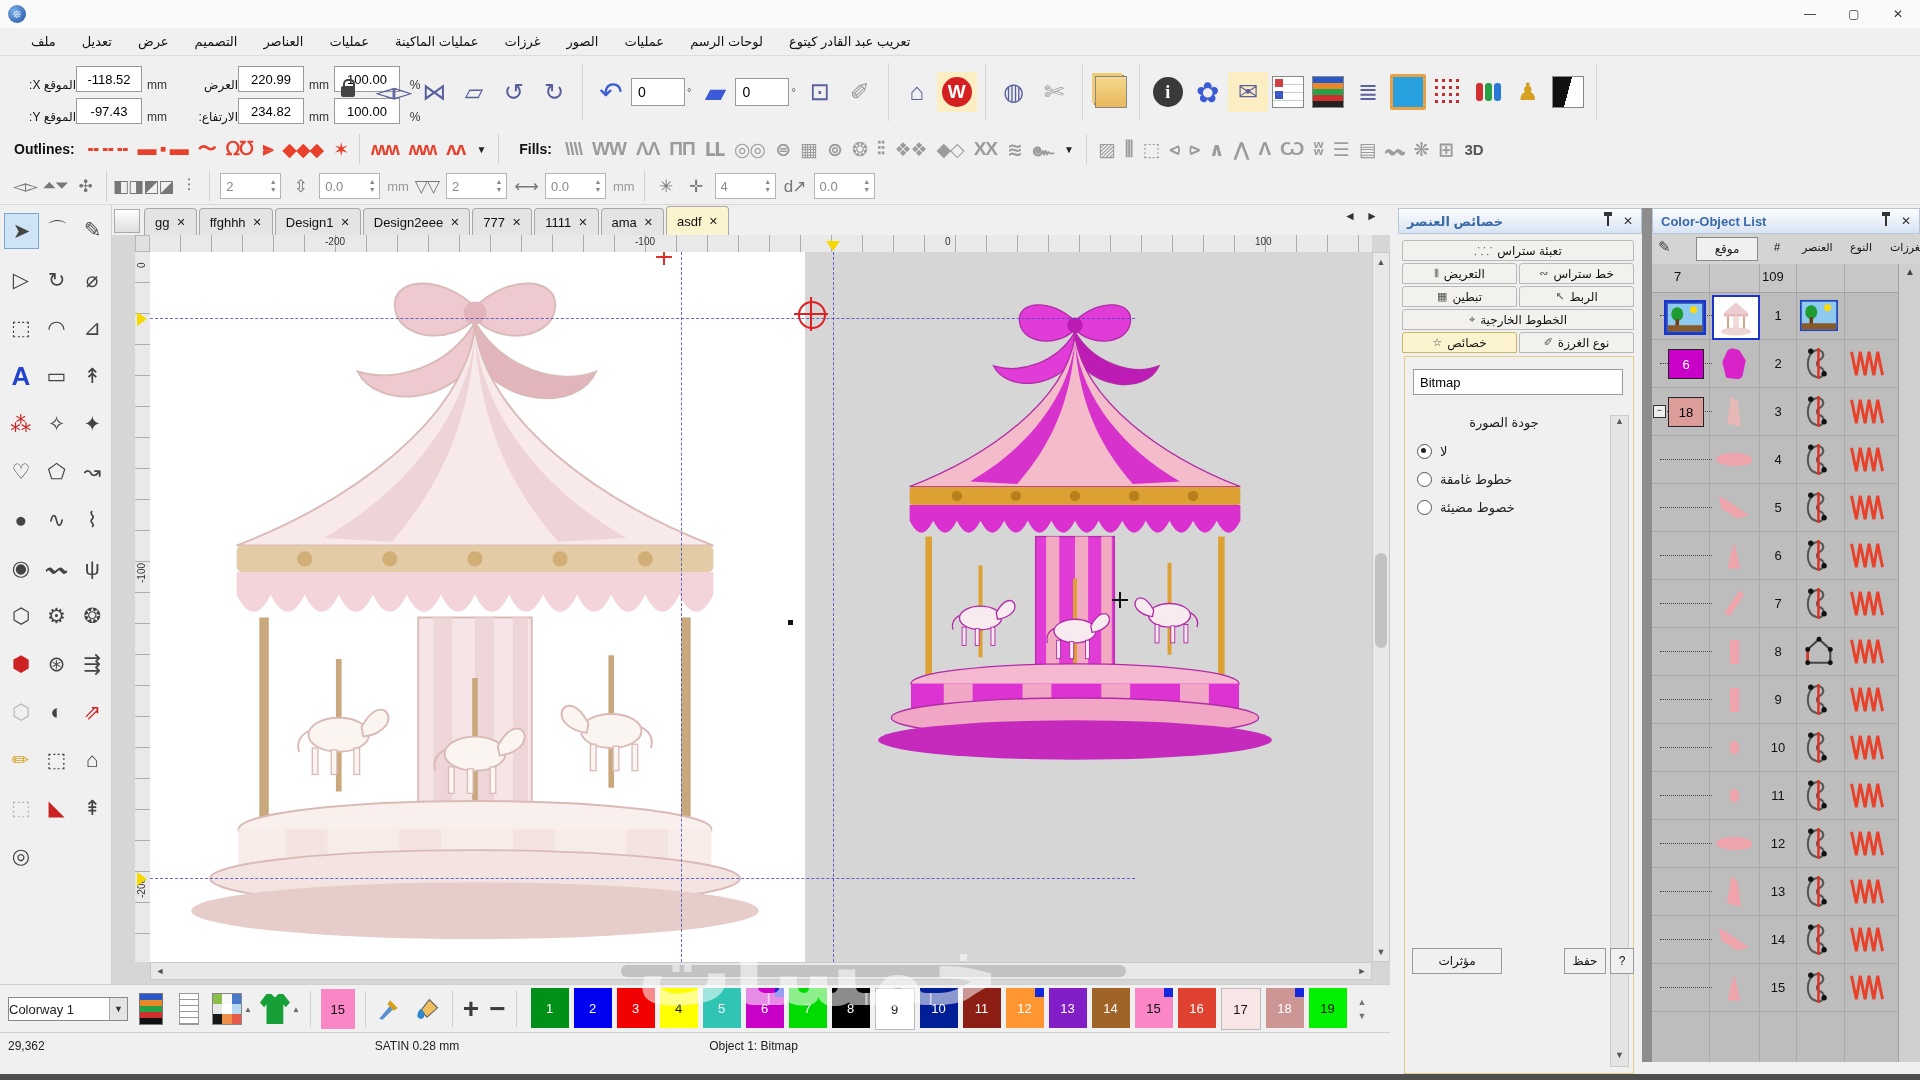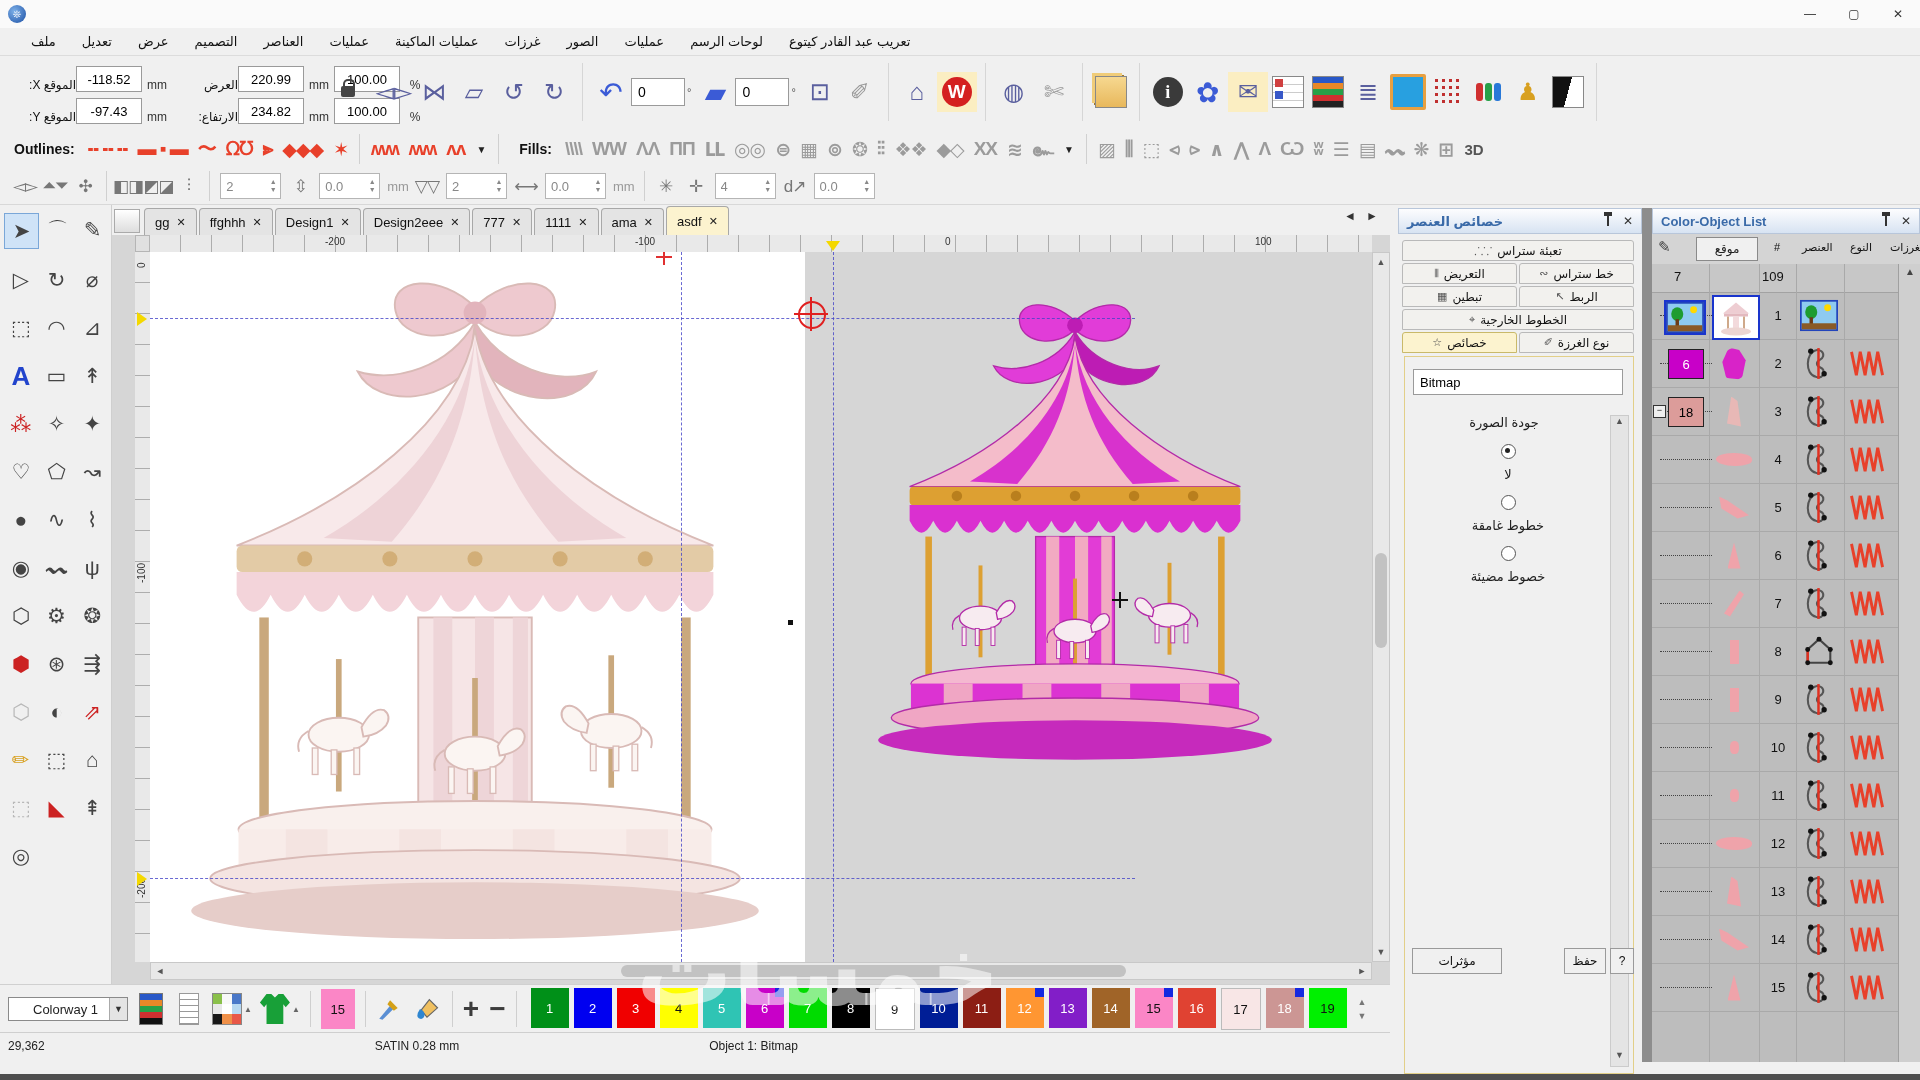--- a/index.html
+++ b/index.html
@@ -122,21 +122,21 @@
   #props-panel{left:1398px;top:208px;width:244px;height:854px;background:#f0f0f0;}
   #props-splitter{left:1642px;top:208px;width:10px;height:854px;background:#8d8d8d;}
   .ptab-row{display:flex;direction:rtl;gap:2px;margin:2px 4px 0 4px;}
   .ptab{flex:1;height:19px;background:#f2f1ee;border:1px solid #b9b9b9;border-radius:3px 3px 0 0;display:flex;align-items:center;justify-content:center;gap:5px;font-size:12px;color:#111;}
   .ptab.active{background:#fcf3cf;border-color:#c9b96a;}
   .ptab .picn{font-size:11px;color:#555;}
   #props-content{position:absolute;left:6px;top:148px;width:230px;height:718px;border:1px solid #e2cf88;background:#f0f0f0;box-sizing:border-box;}
   #bitmap-box{position:absolute;left:8px;top:12px;width:200px;height:22px;background:#fff;border:1px solid #9a9a9a;font-size:13px;padding-left:6px;font-family:inherit;}
   #quality-group{position:absolute;left:4px;top:58px;width:190px;}
   #quality-title{text-align:center;direction:rtl;font-size:13px;color:#222;margin-bottom:14px;}
-  .radio-row{display:flex;align-items:center;gap:8px;margin-bottom:13px;direction:ltr;padding-left:8px;flex-direction:column;}
+  .radio-row{display:flex;align-items:center;gap:8px;margin-bottom:13px;direction:ltr;padding-left:8px;}
   .radio-dot{width:13px;height:13px;border:1px solid #555;border-radius:50%;background:#fff;position:relative;flex:0 0 auto;}
   .radio-dot.sel::before{content:'';position:absolute;left:3px;top:3px;width:5px;height:5px;border-radius:50%;background:#222;}
   .radio-label{direction:rtl;font-size:13px;color:#222;}
   #props-vscroll{position:absolute;right:4px;top:58px;width:17px;height:650px;background:#e4e4e4;border:1px solid #cbcbcb;}
   #props-vscroll .up{position:absolute;top:0;left:0;right:0;height:16px;text-align:center;font-size:9px;color:#555;}
   #props-vscroll .dn{position:absolute;bottom:0;left:0;right:0;height:16px;text-align:center;font-size:9px;color:#555;}
   .pbtn{position:absolute;height:24px;background:#f0f0f0;border:1px solid #9a9a9a;font-size:12px;display:flex;align-items:center;justify-content:center;color:#111;}
   
   #col-panel{left:1652px;top:208px;width:268px;height:854px;background:#bdbdbd;}
   #col-toolbar{position:absolute;left:0;top:26px;width:268px;height:30px;background:#d4d4d4;border-bottom:1px solid #9f9f9f;}
@@ -163,21 +163,21 @@
   .th-blob{width:26px;height:32px;background:#d823c8;border-radius:55% 45% 50% 50%;clip-path:polygon(30% 0,70% 8%,95% 40%,80% 100%,20% 95%,5% 45%);}
   .th-wedge{width:14px;height:30px;background:#efa3aa;clip-path:polygon(30% 0,75% 15%,100% 100%,0 90%);}
   .th-wide{width:36px;height:13px;background:#efa3aa;border-radius:50% 50% 45% 55%;}
   .th-swoosh{width:30px;height:22px;background:#efa3aa;clip-path:polygon(0 0,28% 18%,100% 85%,62% 100%,8% 55%);}
   .th-tri{width:13px;height:26px;background:#efa3aa;clip-path:polygon(50% 0,100% 100%,0 100%);}
   .th-sliver{width:20px;height:26px;background:#efa3aa;clip-path:polygon(78% 0,100% 14%,30% 100%,0 88%);}
   .th-bar{width:9px;height:24px;background:#efa3aa;}
   .th-dot{width:9px;height:13px;background:#efa3aa;border-radius:40%;}
   
   #palettebar{left:0;top:984px;width:1390px;height:48px;background:#f0f0f0;border-top:1px solid #d0d0d0;display:flex;align-items:center;}
-  #colorway-select{width:120px;height:24px;background:#fff;border:1px solid #8a8a8a;display:flex;align-items:center;margin-left:8px;font-size:13px;padding-left:24px;box-sizing:border-box;}
+  #colorway-select{width:120px;height:24px;background:#fff;border:1px solid #8a8a8a;display:flex;align-items:center;margin-left:8px;font-size:13px;padding-left:0;box-sizing:border-box;}
   #colorway-select .dd{margin-left:auto;width:17px;height:22px;background:#e4e4e4;border-left:1px solid #aaa;font-size:9px;display:flex;align-items:center;justify-content:center;color:#333;}
   .pal-icon{width:30px;height:32px;margin-left:8px;display:flex;align-items:center;justify-content:center;}
   .icon-threadchart{background:repeating-linear-gradient(#2858c8 0 6px,#e88828 6px 12px,#28a048 12px 18px,#d03030 18px 24px,#111 24px 30px);width:22px;height:30px;border:1px solid #777;}
   .icon-threadlist{background:repeating-linear-gradient(#fff 0 5px,#999 5px 6px);width:18px;height:30px;border:1px solid #999;}
   .icon-palettegrid{display:grid;grid-template-columns:repeat(3,1fr);width:30px;height:30px;border:1px solid #888;}
   .icon-palettegrid i{display:block;}
   .icon-tshirt{width:32px;height:30px;background:#18a038;clip-path:polygon(22% 0,38% 0,50% 12%,62% 0,78% 0,100% 28%,86% 44%,78% 34%,78% 100%,22% 100%,22% 34%,14% 44%,0 28%);}
   .tiny-up{font-size:8px;color:#666;margin-left:2px;}
   #cur-color{width:34px;height:40px;margin-left:10px;display:flex;align-items:center;justify-content:center;font-size:13px;color:#111;}
   .psep{width:1px;height:36px;background:#cfcfcf;margin-left:10px;}

